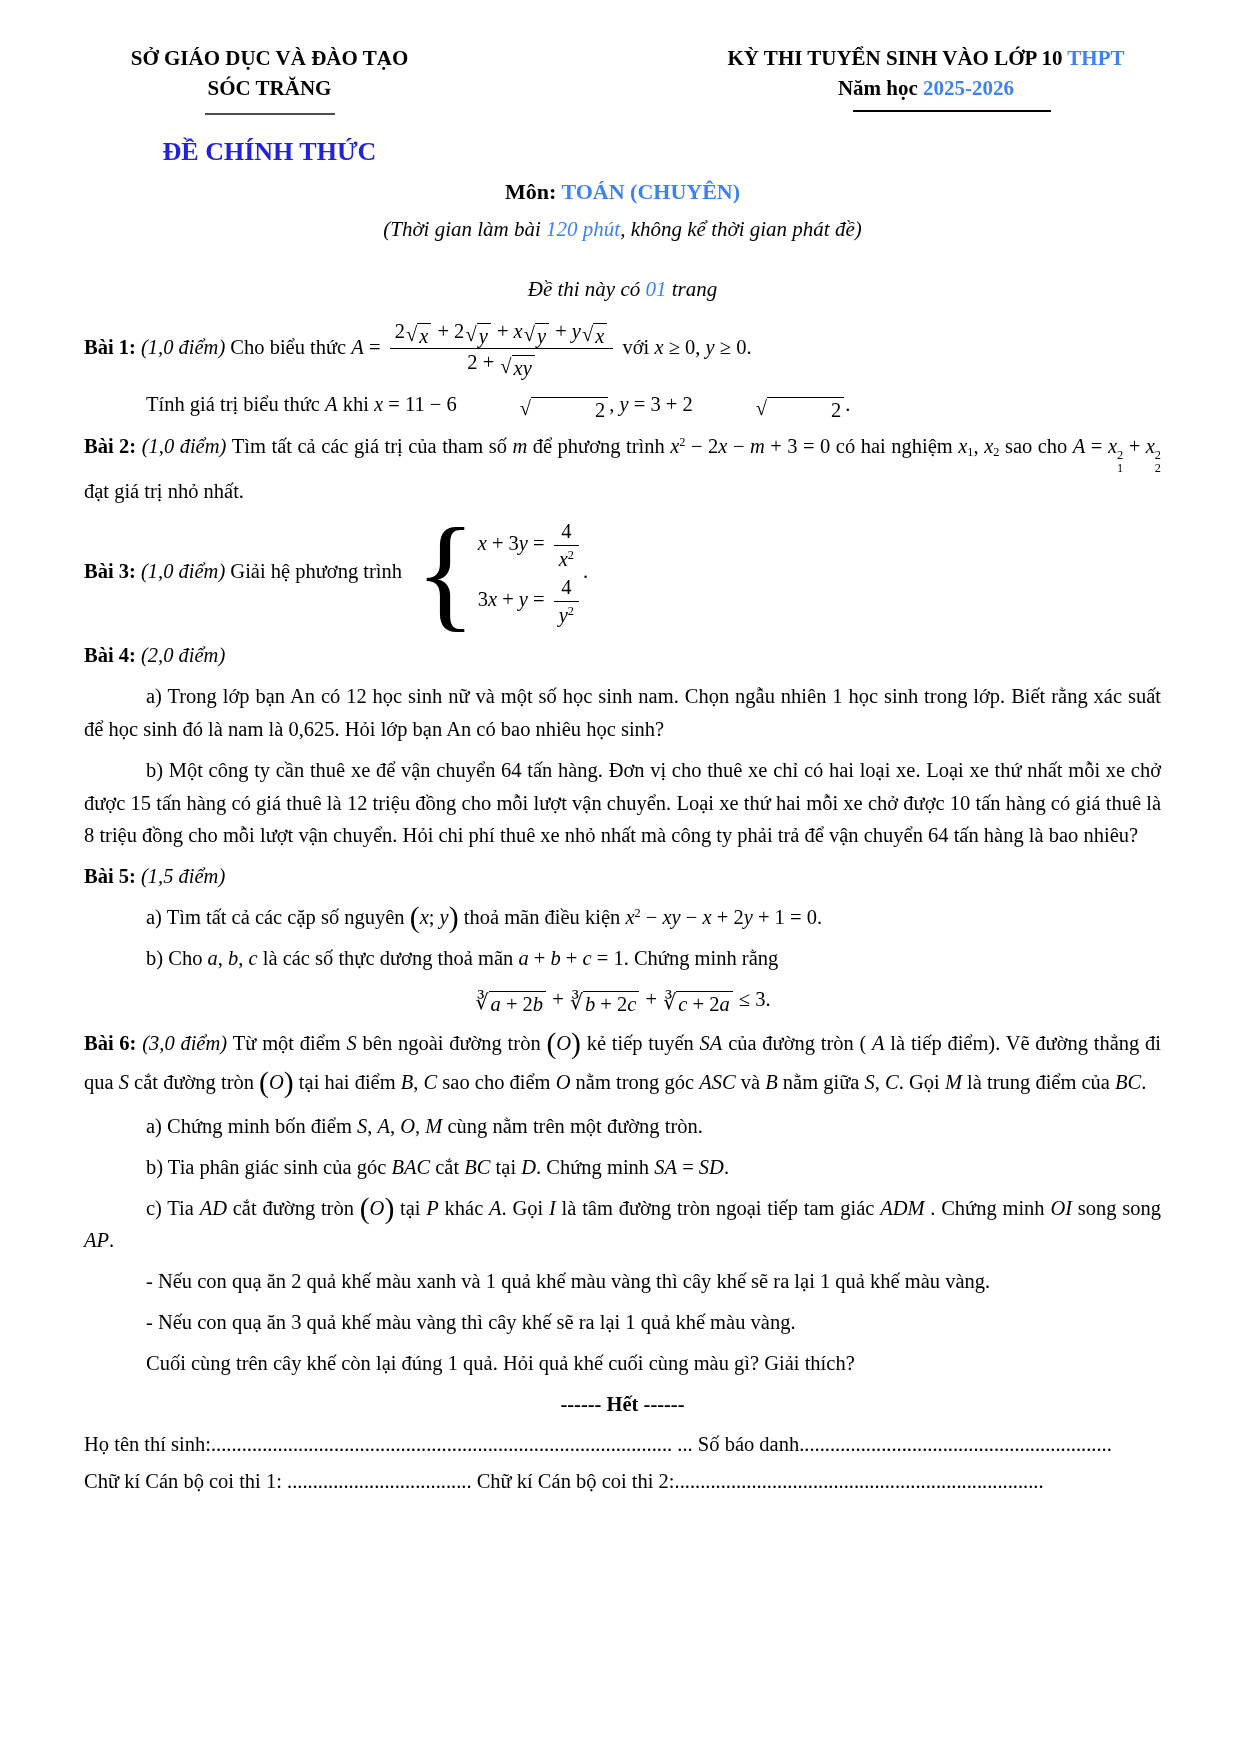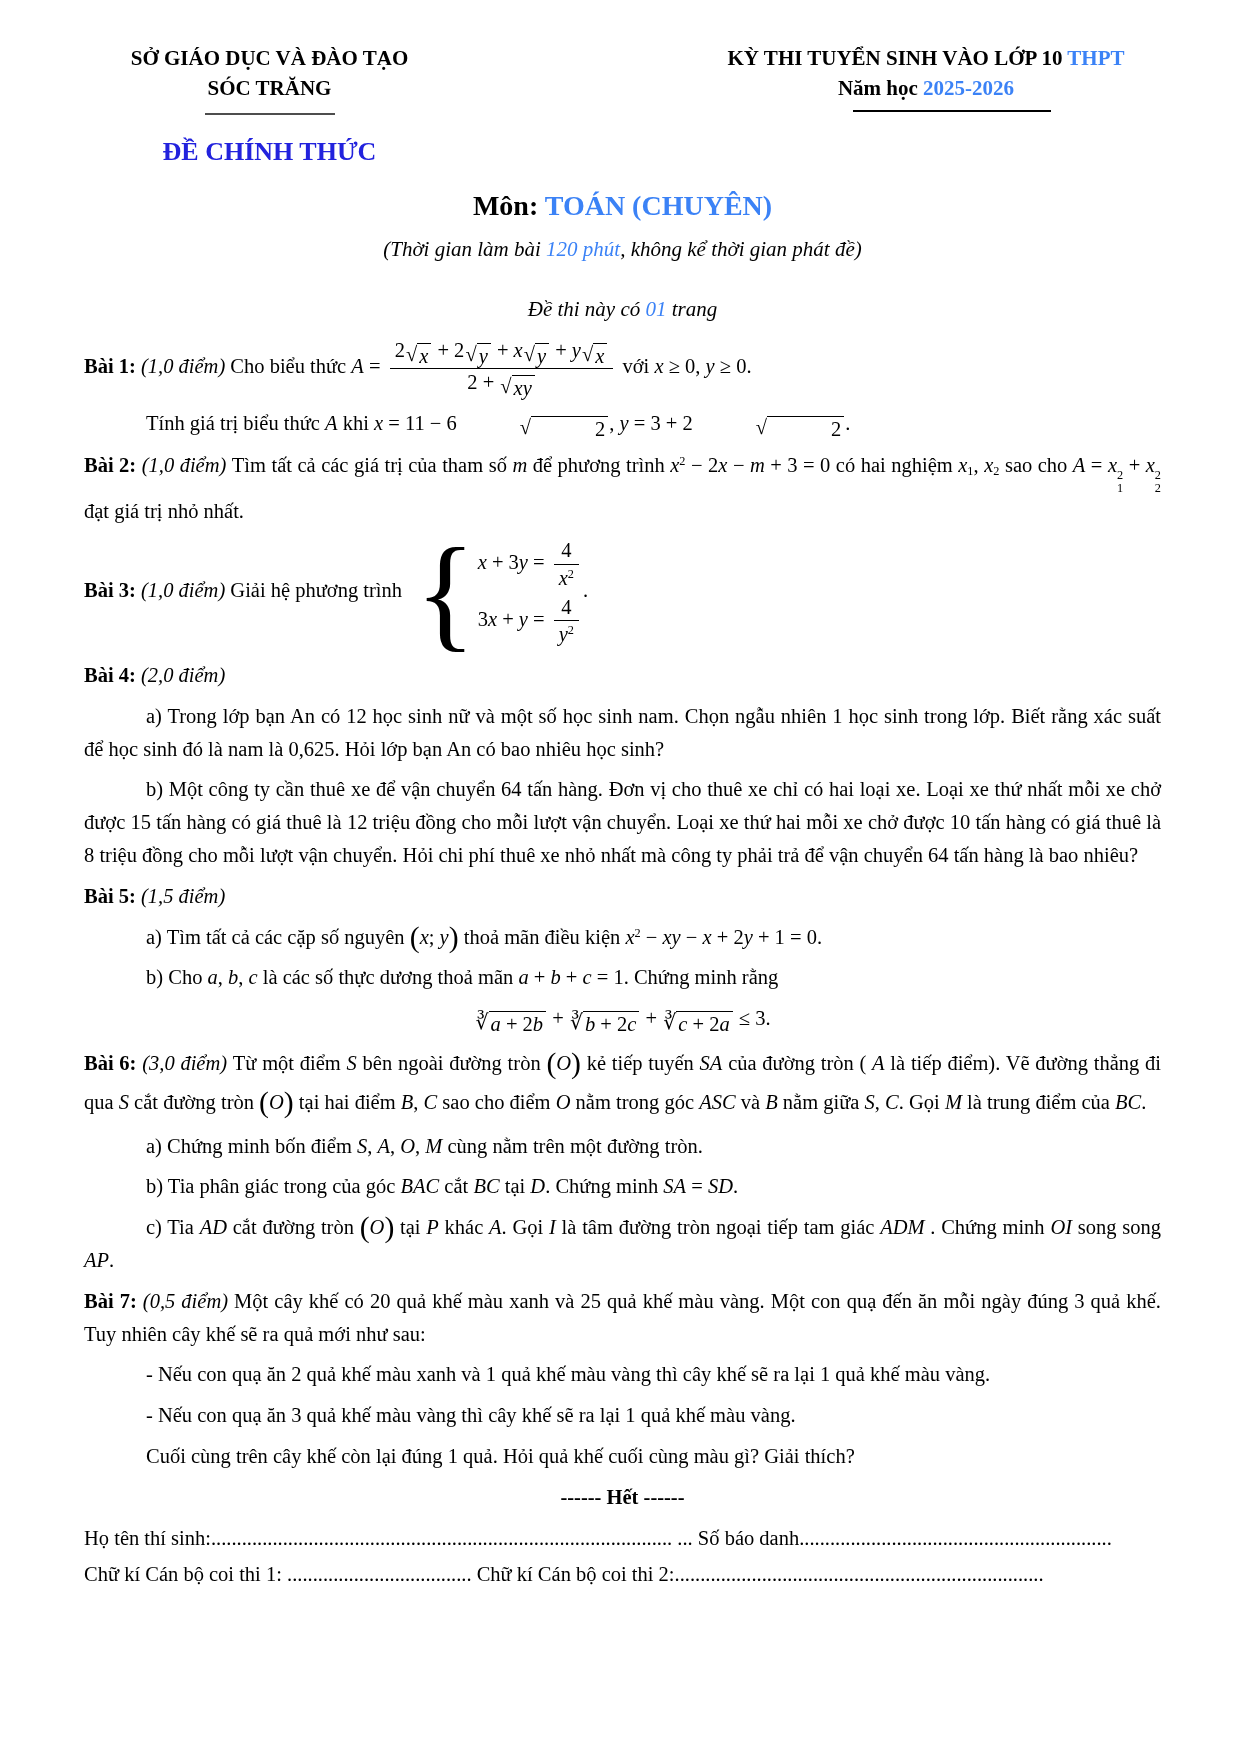--- a/index.html
+++ b/index.html
@@ -10,21 +10,21 @@
   }
   .page{box-sizing:border-box;width:1241px;height:1715px;padding:44px 80px 0 84px;}
   
   .hdr{display:flex;align-items:flex-start;}
   .hdr-left{width:335px;margin-left:18px;text-align:center;}
   .hdr-right{width:470px;margin-left:auto;text-align:center;}
   .h-line{font-weight:bold;font-size:21px;line-height:1.42;white-space:nowrap;}
   .bar-gray{width:130px;height:2px;background:#4d4d4d;margin:9px auto 0;}
   .bar-black{width:198px;height:2.5px;background:#000;margin:6px auto 0;transform:translateX(26px);}
   .official{color:#2222dd;font-weight:bold;font-size:26px;margin-top:16px;text-align:center;white-space:nowrap;}
-  .subject{text-align:center;font-size:28px;margin-top:12px;}
+  .subject{text-align:center;font-size:22px;margin-top:2px;}
   .timeline{text-align:center;font-size:21px;margin-top:4px;}
   .pagesline{text-align:center;font-size:21px;margin-top:26px;}
   
   .it{font-style:italic;}
   .bd{font-weight:bold;}
   .bl{color:#3b82f6;}
   .ul{text-underline-offset:10px;text-decoration-thickness:1.5px;}
   .sup{font-size:0.6em;vertical-align:0.55em;line-height:0;}
   .sub{font-size:0.6em;vertical-align:-0.28em;line-height:0;}
   .ss{display:inline-flex;flex-direction:column;align-items:flex-start;font-size:0.6em;line-height:1.05;vertical-align:-0.55em;}
@@ -124,24 +124,23 @@
         </span><span> + </span><span class="sq">
           <span class="rsym">∛</span>
           <span class="rad"><span class="it">b</span><span> + 2</span><span class="it">c</span></span>
         </span><span> + </span><span class="sq">
           <span class="rsym">∛</span>
           <span class="rad"><span class="it">c</span><span> + 2</span><span class="it">a</span></span>
         </span><span> ≤ 3.</span></p>
 
     <p class="para just wide"><span class="bd">Bài 6: </span><span class="it">(3,0 điểm) </span><span>Từ một điểm  </span><span class="it">S</span><span>  bên ngoài đường tròn </span><span class="bp">(</span><span class="it">O</span><span class="bp">)</span><span> kẻ tiếp tuyến  </span><span class="it">SA</span><span>  của đường tròn ( </span><span class="it">A</span><span>  là tiếp điểm). Vẽ đường thẳng đi qua  </span><span class="it">S</span><span>  cắt đường tròn </span><span class="bp">(</span><span class="it">O</span><span class="bp">)</span><span> tại hai điểm  </span><span class="it">B</span><span>, </span><span class="it">C</span><span>  sao cho điểm  </span><span class="it">O</span><span>  nằm trong góc  </span><span class="it">ASC</span><span>  và  </span><span class="it">B</span><span>  nằm giữa  </span><span class="it">S</span><span>, </span><span class="it">C</span><span>.  Gọi  </span><span class="it">M</span><span>  là trung điểm của  </span><span class="it">BC</span><span>.</span></p>
     <p class="para ind"><span>a) Chứng minh bốn điểm  </span><span class="it">S</span><span>, </span><span class="it">A</span><span>, </span><span class="it">O</span><span>, </span><span class="it">M</span><span>  cùng nằm trên một đường tròn.</span></p>
-    <p class="para ind"><span>b) Tia phân giác trong của góc  </span><span class="it">BAC</span><span>  cắt  </span><span class="it">BC</span><span>  tại  </span><span class="it">D</span><span>.  Chứng minh  </span><span class="it">SA</span><span> = </span><span class="it">SD</span><span>.</span></p>
+    <p class="para ind"><span>b) Tia phân giác sinh của góc  </span><span class="it">BAC</span><span>  cắt  </span><span class="it">BC</span><span>  tại  </span><span class="it">D</span><span>.  Chứng minh  </span><span class="it">SA</span><span> = </span><span class="it">SD</span><span>.</span></p>
     <p class="para just ind"><span>c) Tia  </span><span class="it">AD</span><span>  cắt đường tròn </span><span class="bp">(</span><span class="it">O</span><span class="bp">)</span><span> tại  </span><span class="it">P</span><span>  khác  </span><span class="it">A</span><span>.  Gọi  </span><span class="it">I</span><span>  là tâm đường tròn ngoại tiếp tam giác  </span><span class="it">ADM</span><span> .  Chứng minh  </span><span class="it">OI</span><span>  song song  </span><span class="it">AP</span><span>.</span></p>
 
-    <p class="para just"><span class="bd">Bài 7: </span><span class="it">(0,5 điểm) </span><span>Một cây khế có 20 quả khế màu xanh và 25 quả khế màu vàng. Một con quạ đến ăn mỗi ngày đúng 3 quả khế. Tuy nhiên cây khế sẽ ra quả mới như sau:</span></p>
     <p class="para ind"><span>- Nếu con quạ ăn 2 quả khế màu xanh và 1 quả khế màu vàng thì cây khế sẽ ra lại 1 quả khế màu vàng.</span></p>
     <p class="para ind"><span>- Nếu con quạ ăn 3 quả khế màu vàng thì cây khế sẽ ra lại 1 quả khế màu vàng.</span></p>
     <p class="para ind"><span>Cuối cùng trên cây khế còn lại đúng 1 quả. Hỏi quả khế cuối cùng màu gì? Giải thích?</span></p>
 
     <p class="para center het"><span class="bd">------ Hết ------</span></p>
     <p class="para dots"><span>Họ tên thí sinh:</span><span>..........................................................................................</span><span> ... Số báo danh</span><span>.............................................................</span></p>
     <p class="para dots"><span>Chữ kí Cán bộ coi thi 1: </span><span>....................................</span><span> Chữ kí Cán bộ coi thi 2:</span><span>........................................................................</span></p>
 
   </div>
 </div>

